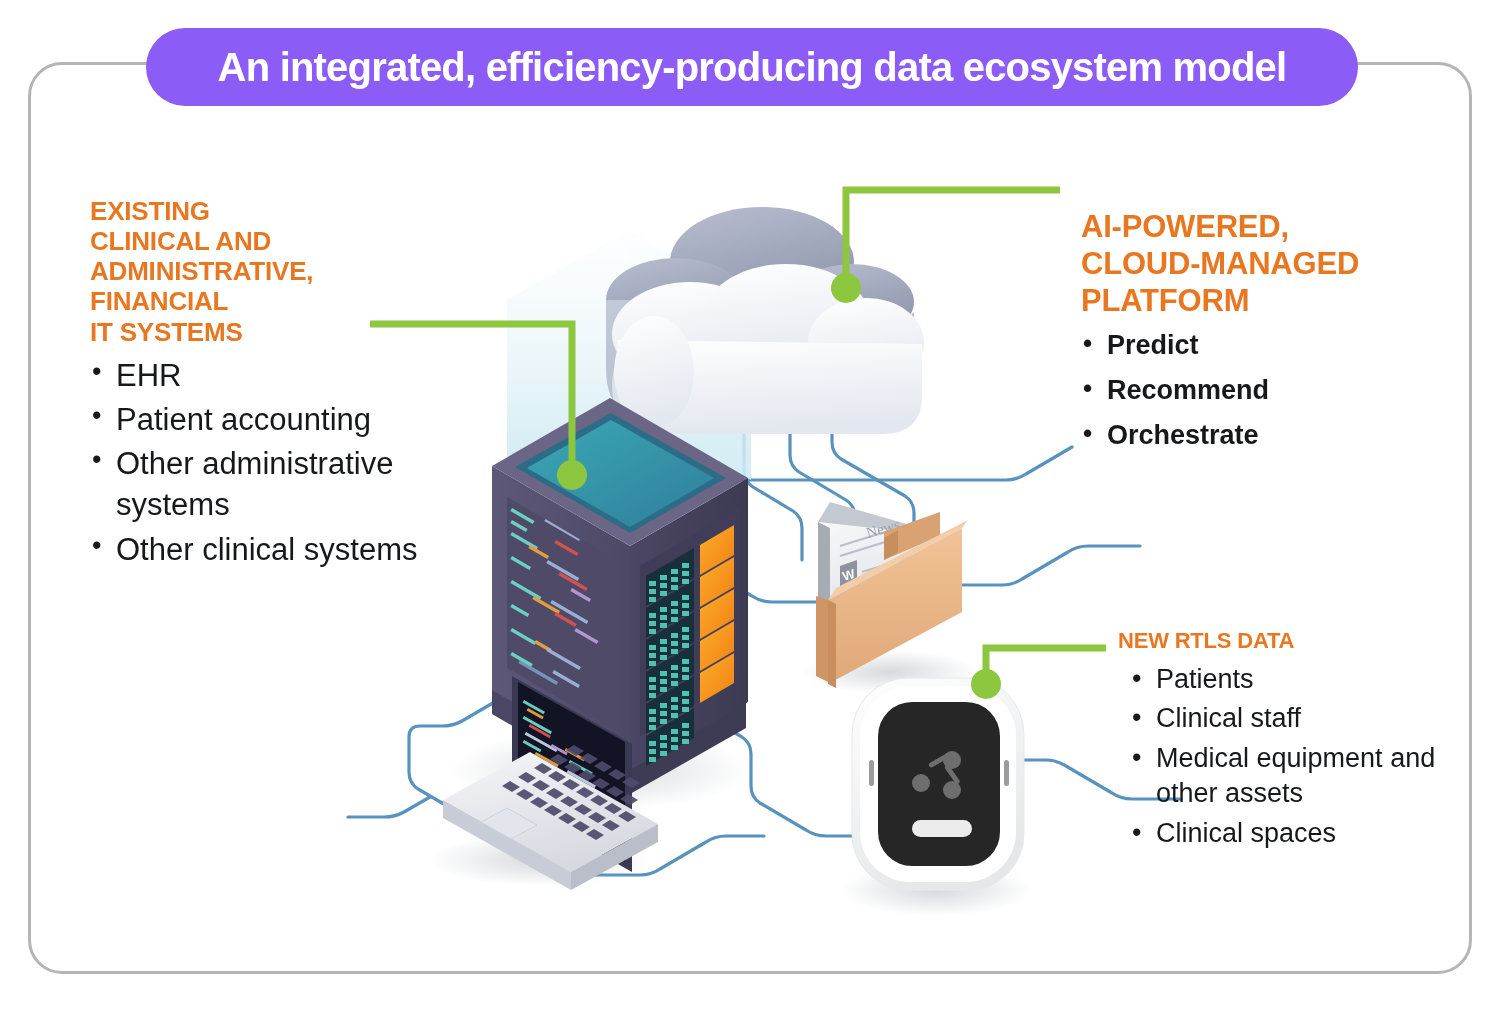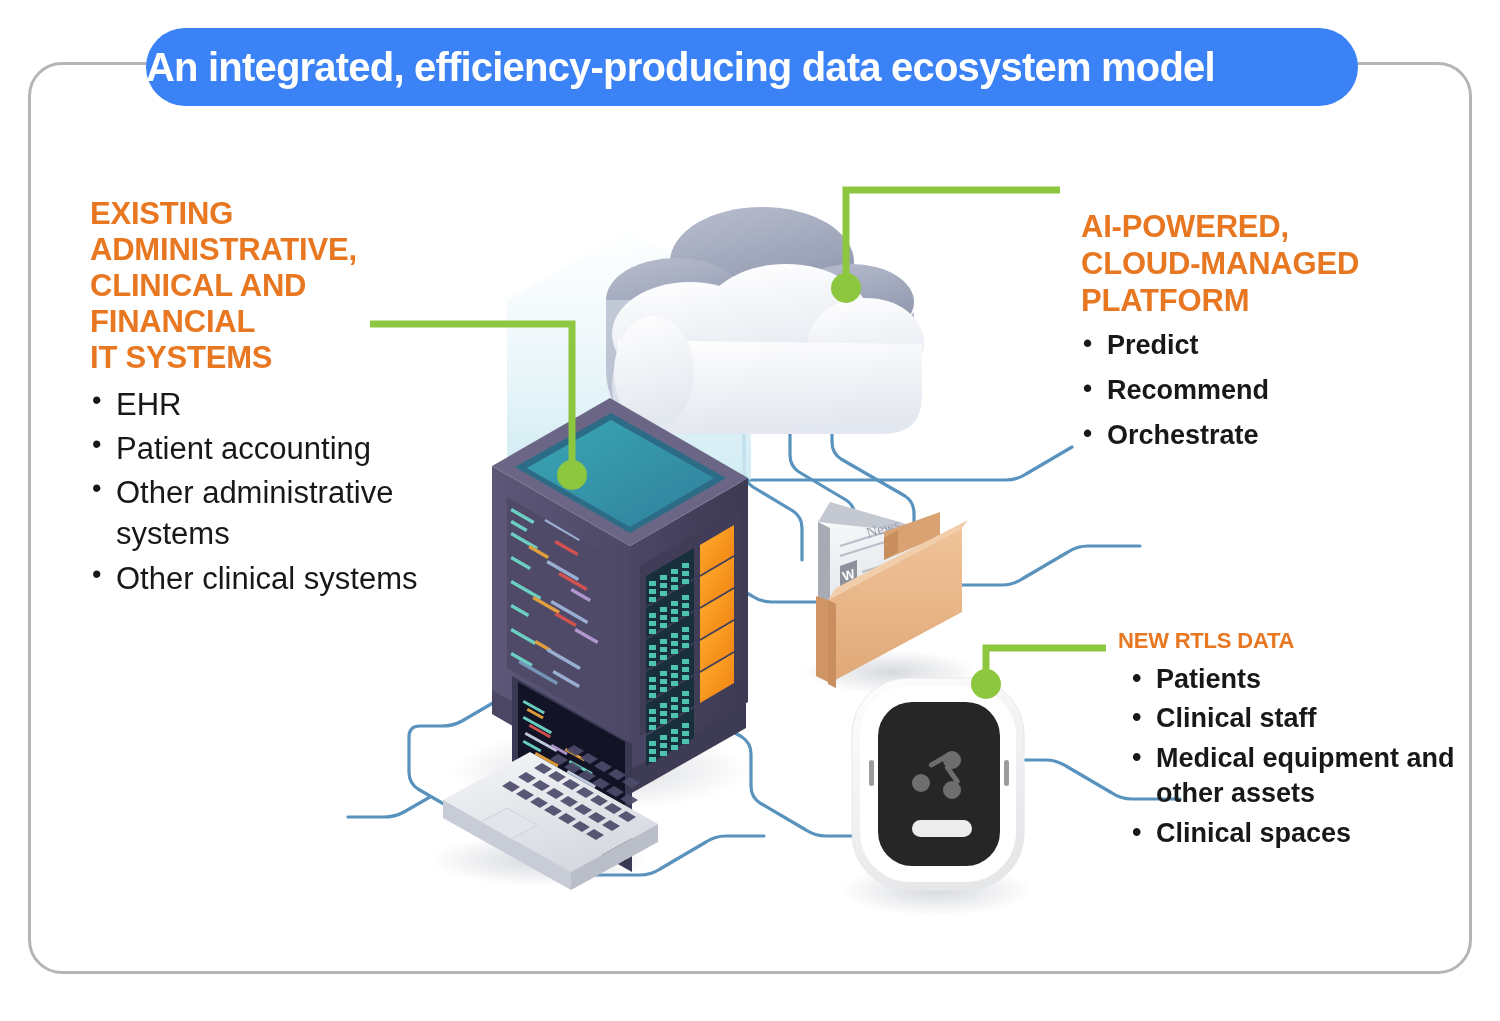--- a/index.html
+++ b/index.html
@@ -7,45 +7,45 @@
        font-family:"Liberation Sans","DejaVu Sans",sans-serif;}
 
   #stage{position:absolute;left:0;top:0;width:1500px;height:1021px;}
 
   
   .frame{position:absolute;left:28px;top:62px;width:1444px;height:912px;
          border:3px solid #b5b5b8;border-radius:34px;box-sizing:border-box;}
 
   
   .title-pill{position:absolute;left:146px;top:28px;width:1212px;height:78px;
-              background:#3b82f6;border-radius:39px;display:flex;align-items:center;
-              z-index:40;}
+              background:#8b5cf6;border-radius:39px;display:flex;align-items:center;
+              justify-content:center;z-index:40;}
   .title-pill .t{color:#fff;font-size:40px;font-weight:700;letter-spacing:-0.8px;
                  white-space:nowrap;font-family:"Liberation Sans","DejaVu Sans",sans-serif;}
 
   
   .blk{position:absolute;z-index:30;}
-  .hdr{color:#E87722;font-weight:700;font-size:31px;line-height:1.16;
+  .hdr{color:#E87722;font-weight:700;font-size:26px;line-height:1.16;
        letter-spacing:-0.2px;margin:0 0 8px 0;}
   .hdr .ln{display:block;white-space:nowrap;}
   ul.bl{list-style:none;margin:0;padding:0;}
   ul.bl li{position:relative;padding-left:26px;color:#17181a;font-size:27px;
            line-height:1.26;margin-bottom:6px;}
   ul.bl li:before{content:"\2022";position:absolute;left:2px;top:-1px;font-size:27px;}
   ul.bl.bold li{font-weight:700;font-size:27px;margin-bottom:11px;}
   ul.bl.bold li:before{font-size:26px;}
 
   #blk-left{left:90px;top:196px;width:350px;}
   #blk-left ul.bl li{font-size:31px;line-height:1.33;margin-bottom:3px;}
   #blk-ai{left:1081px;top:176px;width:380px;margin-top:32px;}
   #blk-ai .hdr{font-size:31px;line-height:1.2;}
   #blk-rtls{left:1118px;top:628px;width:350px;}
   #blk-rtls .hdr{font-size:22px;margin-bottom:8px;}
   #blk-rtls ul.bl{margin-left:12px;}
-  #blk-rtls ul.bl li{font-size:27px;line-height:1.32;margin-bottom:4px;font-weight:bold;}
+  #blk-rtls ul.bl li{font-size:27px;line-height:1.32;margin-bottom:4px;}
 
   
   #art{position:absolute;left:0;top:0;width:1500px;height:1021px;z-index:10;}
   #leaders{position:absolute;left:0;top:0;width:1500px;height:1021px;z-index:32;}
 </style>
 </head>
 <body>
 
 <div id="stage">
 
@@ -502,22 +502,22 @@
 
   <div class="frame"></div>
 
   <div class="title-pill">
     <span class="t">An integrated, efficiency-producing data ecosystem model</span>
   </div>
 
   <div class="blk" id="blk-left">
     <div class="hdr">
       <span class="ln">EXISTING</span>
+      <span class="ln">CLINICAL AND</span>
       <span class="ln">ADMINISTRATIVE,</span>
-      <span class="ln">CLINICAL AND</span>
       <span class="ln">FINANCIAL</span>
       <span class="ln">IT SYSTEMS</span>
     </div>
     <ul class="bl">
       <li>EHR</li>
       <li>Patient accounting</li>
       <li>Other administrative systems</li>
       <li>Other clinical systems</li>
     </ul>
   </div>

